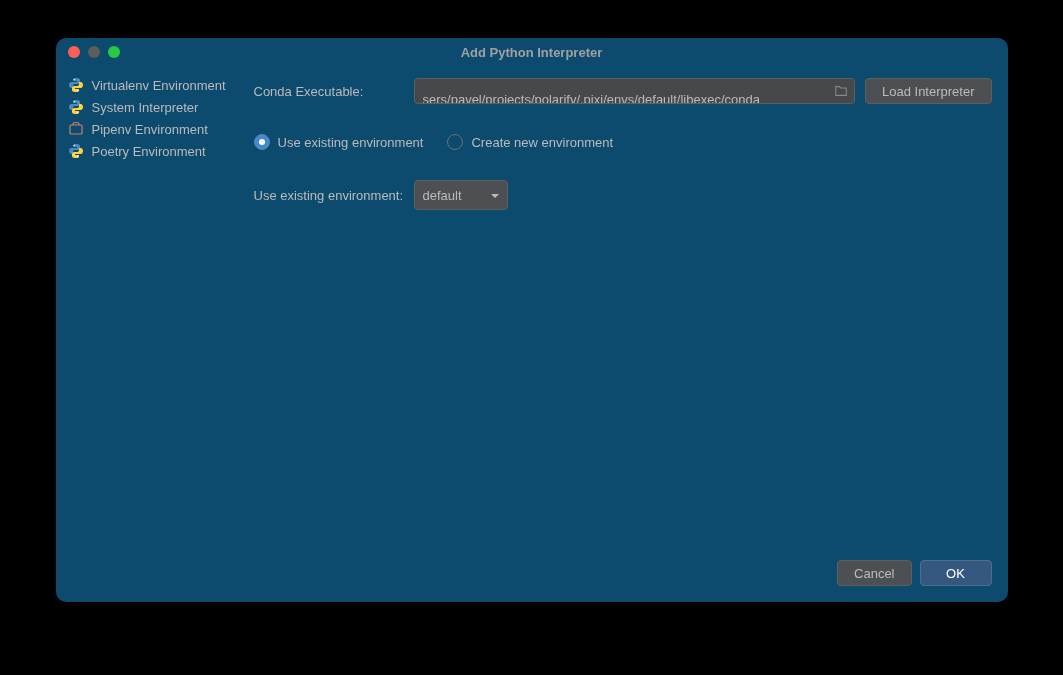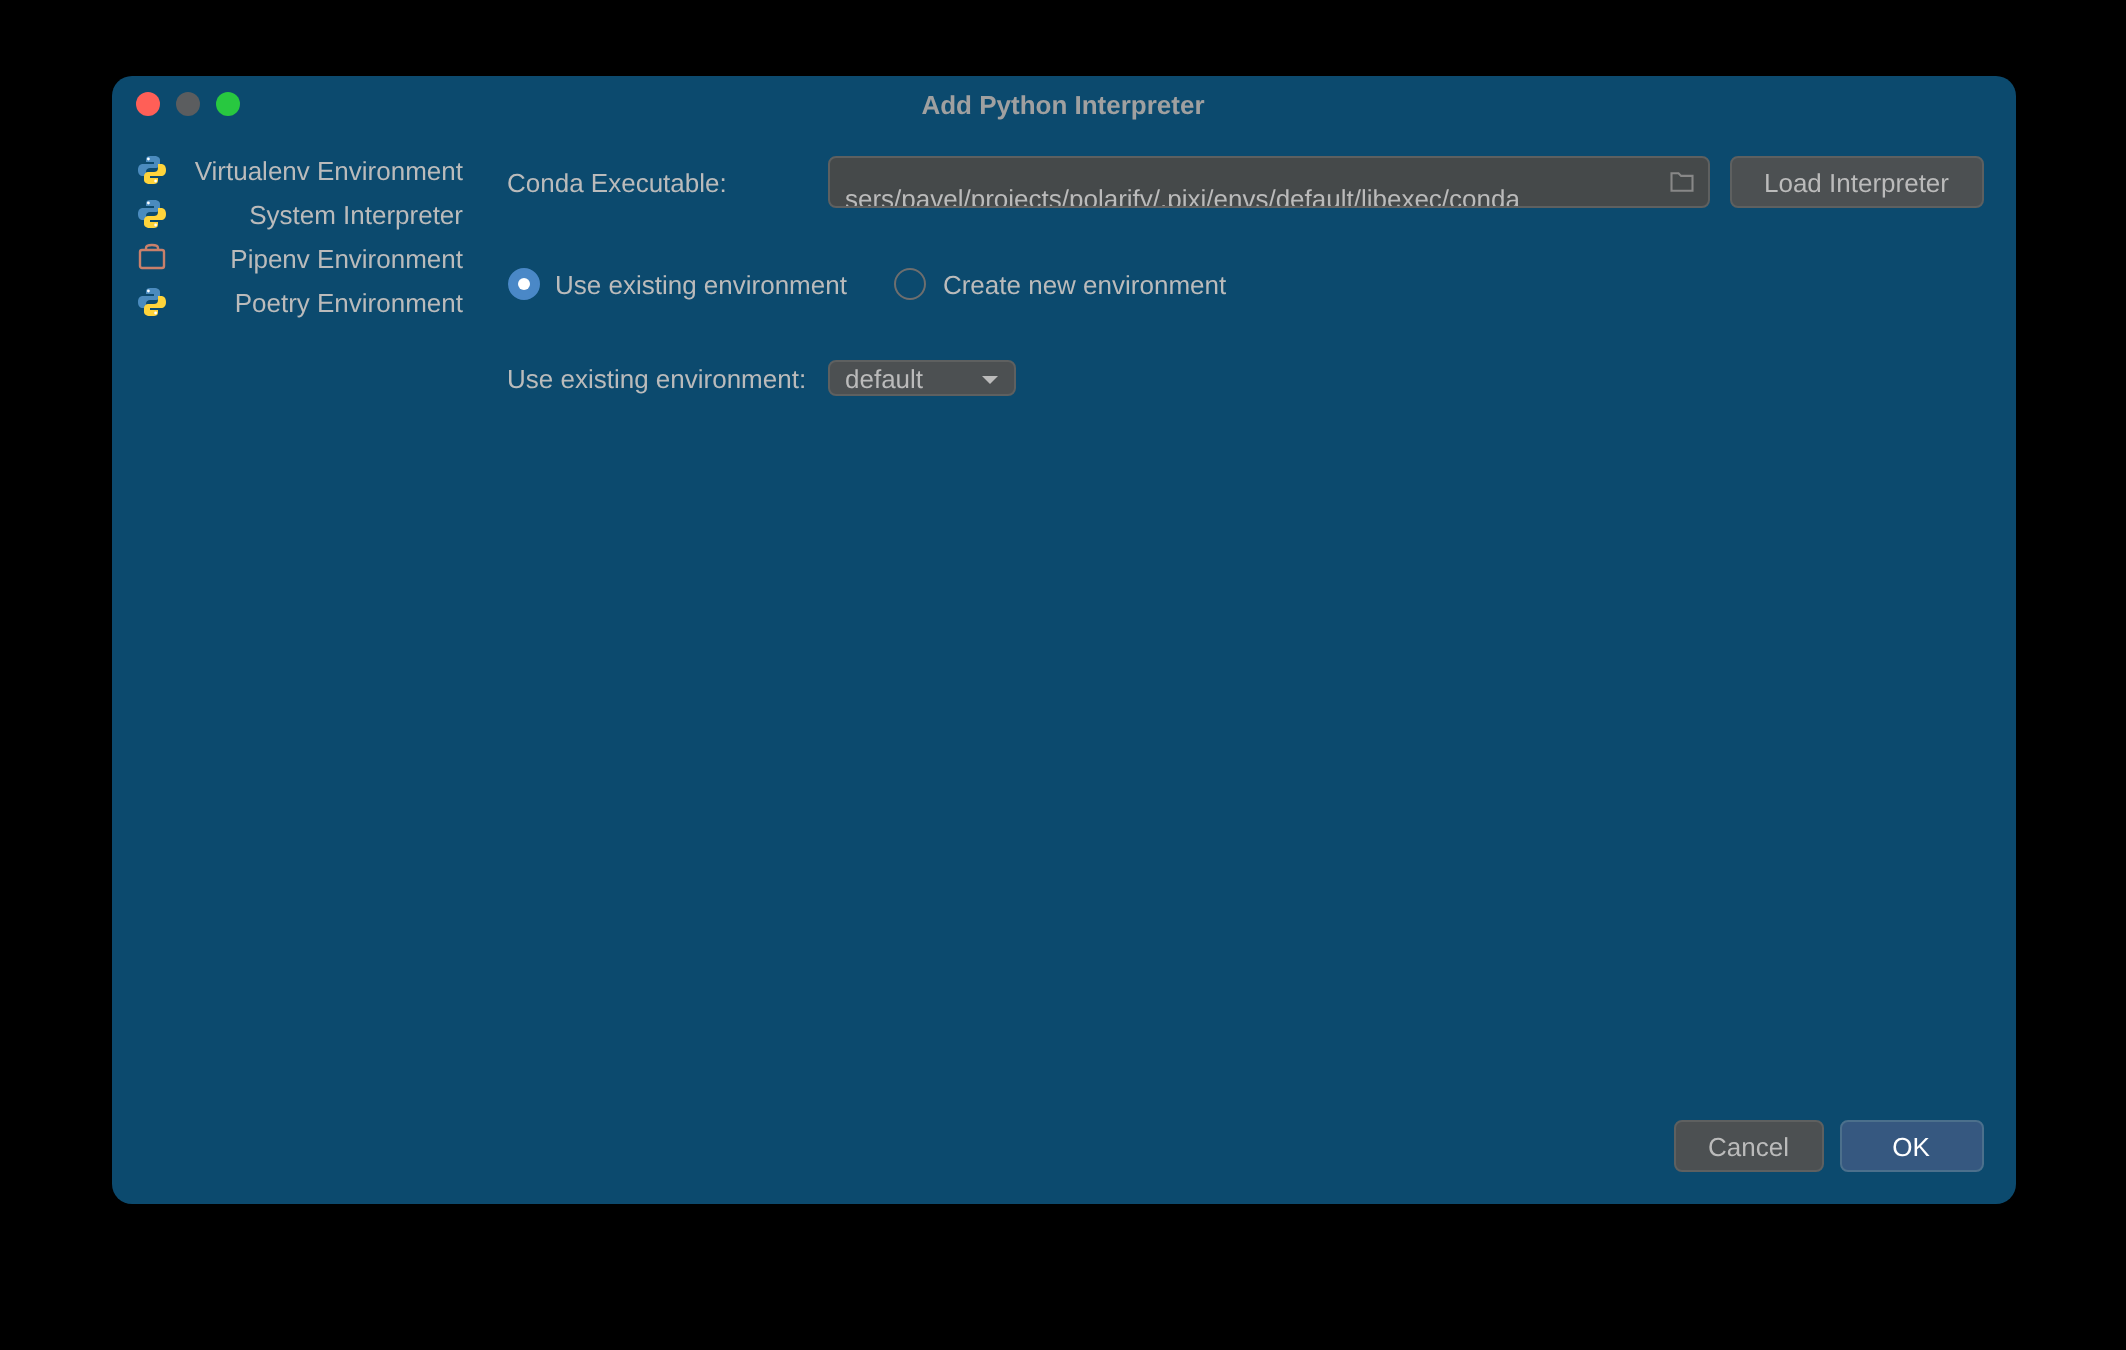--- a/index.html
+++ b/index.html
@@ -75,21 +75,20 @@
       padding-top: 8px;
     }
     
     .sidebar-item {
       display: flex;
       align-items: center;
       gap: 8px;
       padding: 3px 12px;
       cursor: pointer;
       color: #bbbbbb;
-      justify-content: space-between;
     }
     
     .sidebar-item.selected {
       background: #4b6eaf;
       color: #ffffff;
     }
     
     .sidebar-icon {
       width: 16px;
       height: 16px;
@@ -203,21 +202,21 @@
       border-radius: 50%;
     }
     
     .select {
       background: #4c5052;
       border: 1px solid #5e6060;
       border-radius: 4px;
       padding: 4px 24px 4px 8px;
       color: #bbbbbb;
       font-size: 13px;
-      height: 18px;
+      height: 30px;
       cursor: pointer;
       position: relative;
       min-width: 94px;
       display: flex;
       align-items: center;
     }
     
     .select::after {
       content: '';
       position: absolute;

